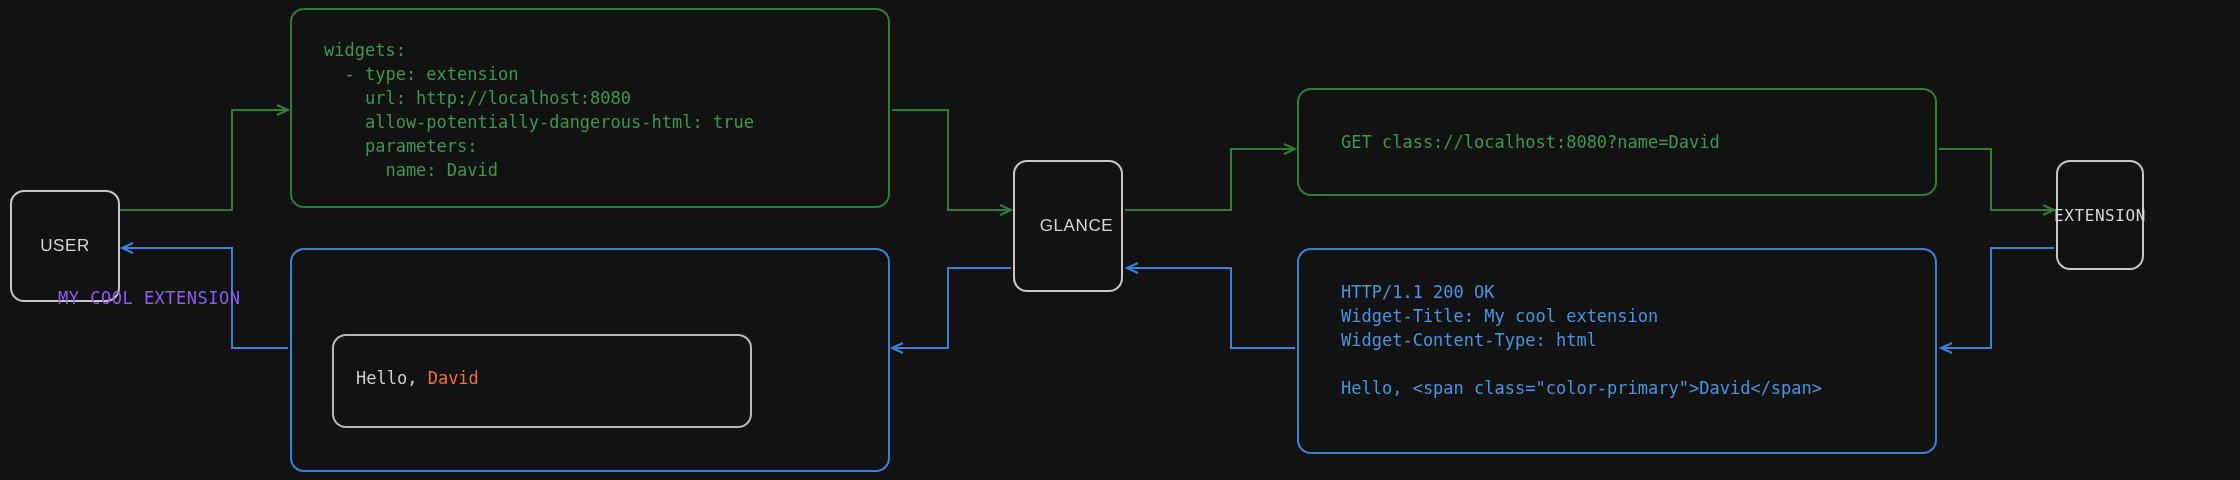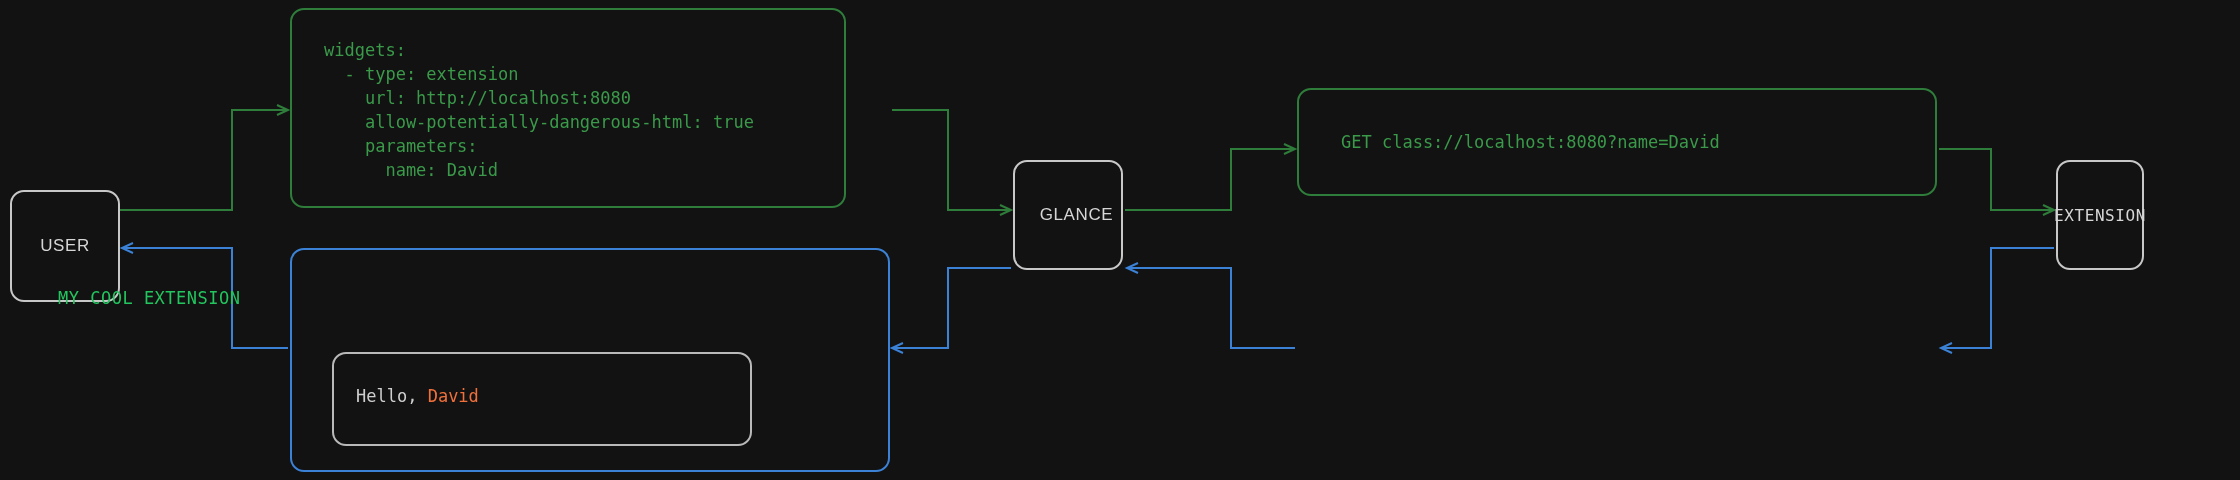--- a/index.html
+++ b/index.html
@@ -45,21 +45,21 @@
     white-space: nowrap;
   }
   #node-user {
     left: 10px; top: 190px;
     width: 110px; height: 112px;
     font-family: "Liberation Sans", sans-serif;
     font-size: 17px;
   }
   #node-glance {
     left: 1013px; top: 160px;
-    width: 110px; height: 110px;
+    width: 110px; height: 132px;
     font-family: "Liberation Sans", sans-serif;
     font-size: 17px;
     padding-left: 17px;
   }
   #node-extension {
     left: 2056px; top: 160px;
     width: 88px; height: 110px;
     font-family: "DejaVu Sans Mono", monospace;
     font-size: 16px;
   }
@@ -80,21 +80,21 @@
     font-size: 17px;
     line-height: 24px;
     white-space: pre;
     margin: 0;
   }
   .code.green { color: #3a9a4a; }
   .code.blue  { color: #4a94e0; }
 
   #panel-yaml {
     left: 290px; top: 8px;
-    width: 556px; height: 200px;
+    width: 600px; height: 200px;
   }
   #panel-yaml .code {
     position: absolute;
     left: 32px; top: 28px;
   }
 
   #panel-get {
     left: 1297px; top: 88px;
     width: 640px; height: 108px;
   }
@@ -116,35 +116,34 @@
   #panel-widget {
     left: 290px; top: 248px;
     width: 600px; height: 224px;
     border: 2px solid #3b82d6;
   }
   #widget-title {
     position: absolute;
     left: 58px; top: 288px;
     font-family: "DejaVu Sans Mono", monospace;
     font-size: 17px;
-    color: #22c55e;
+    color: #8b5cf6;
     letter-spacing: 0.5px;
     white-space: nowrap;
     z-index: 4;
   }
   #widget-card {
     position: absolute;
     left: 332px; top: 334px;
     width: 420px; height: 94px;
     box-sizing: border-box;
     border: 2px solid #b9b9b9;
     border-radius: 14px;
     background: #121212;
     z-index: 4;
-    margin-top: 18px;
   }
   #widget-card-text {
     position: absolute;
     left: 22px; top: 32px;
     font-family: "DejaVu Sans Mono", monospace;
     font-size: 17px;
     color: #cfcfcf;
     white-space: pre;
   }
   #widget-card-text .accent { color: #f0703c; }
@@ -202,20 +201,27 @@
     url: http://localhost:8080
     allow-potentially-dangerous-html: true
     parameters:
       name: David</pre>
   </div>
 
   <div class="panel green" id="panel-get">
     <pre class="code green">GET class://localhost:8080?name=David</pre>
   </div>
 
+  <div class="panel blue" id="panel-response">
+    <pre class="code blue">HTTP/1.1 200 OK
+Widget-Title: My cool extension
+Widget-Content-Type: html
+
+Hello, &lt;span class="color-primary"&gt;David&lt;/span&gt;</pre>
+  </div>
 
   <div class="panel" id="panel-widget"></div>
 
   <div id="widget-title">MY COOL EXTENSION</div>
 
   <div id="widget-card">
     <div id="widget-card-text"><span>Hello, </span><span class="accent">David</span></div>
   </div>
 
 </div>

